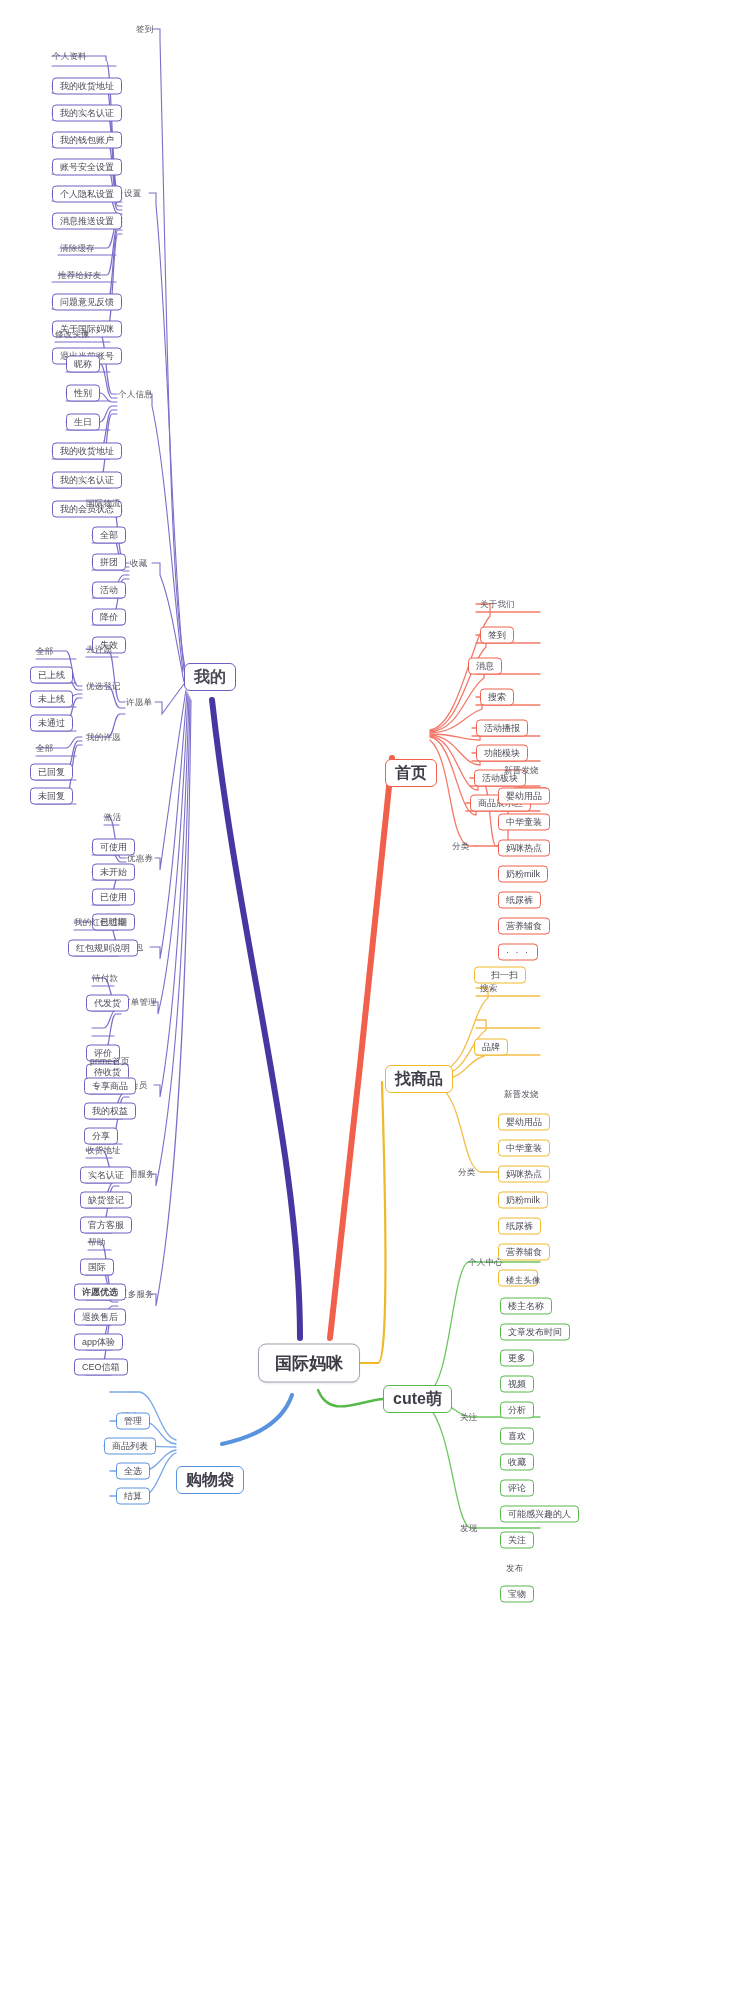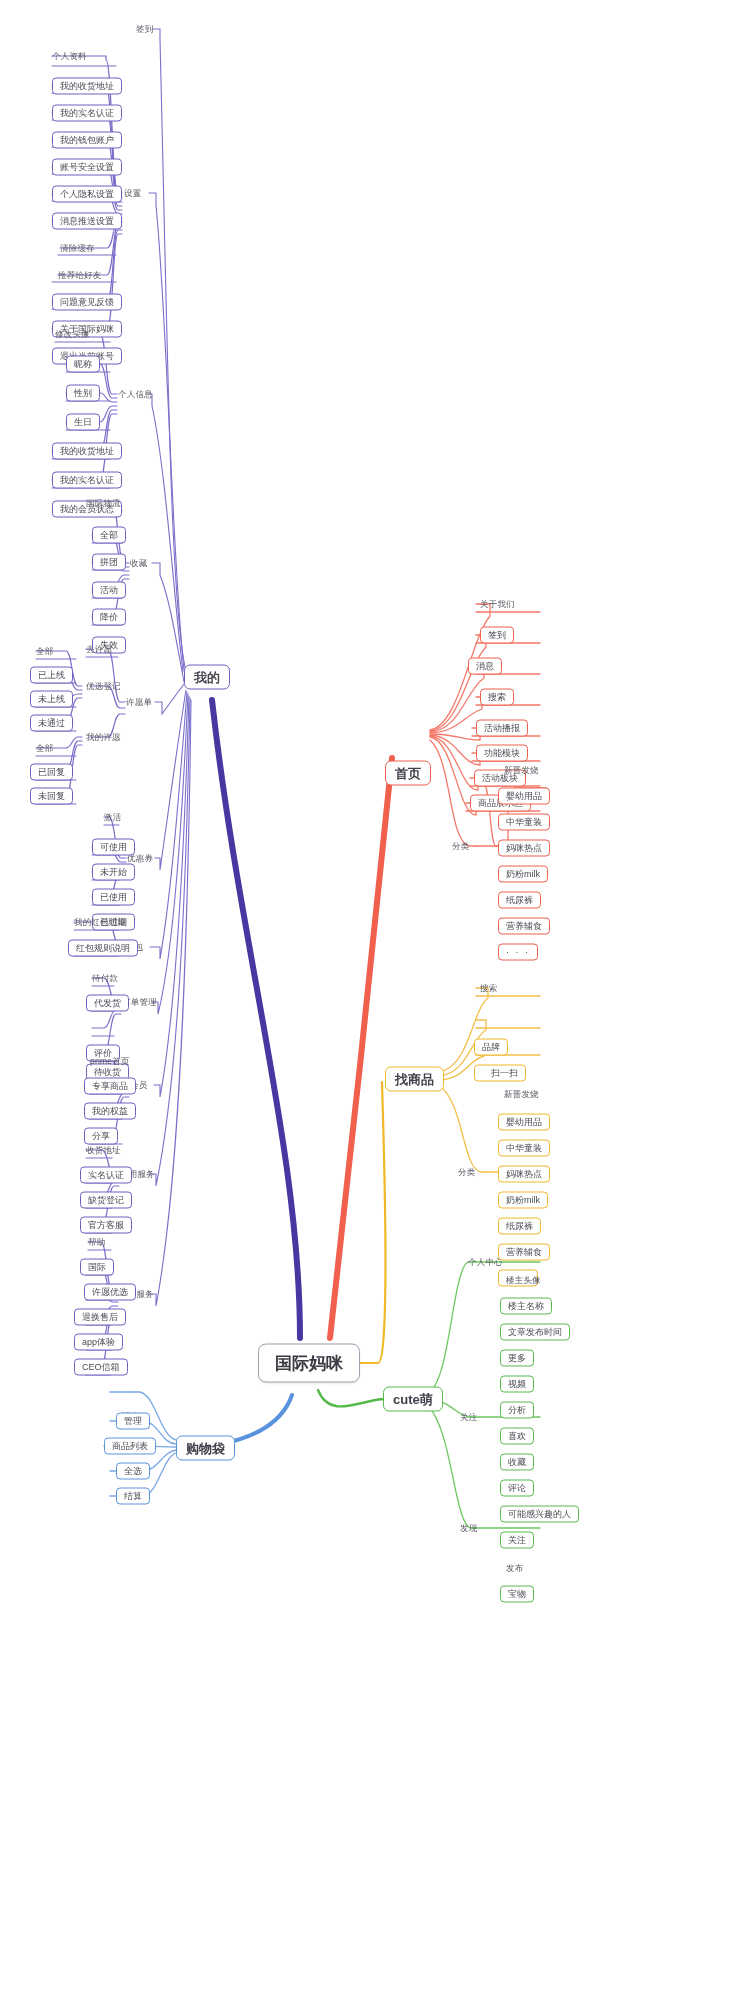--- a/index.html
+++ b/index.html
@@ -28,21 +28,21 @@
   .n-box{
     font-size:9px;
     border:1px solid #8e86d4;
     border-radius:4px;
     padding:3px 7px;
     background:#fff;
     color:#4a4a55;
   }
   
   .n-branch{
-    font-size:13px;
+    font-size:16px;
     font-weight:bold;
     border:1.4px solid #8e86d4;
     border-radius:6px;
     padding:5px 9px;
     background:#fff;
     color:#3f3f4a;
   }
   .n-root{
     font-size:17px;
     font-weight:bold;
@@ -294,21 +294,21 @@
       </g>
     </g>
   </svg>
 
   <div class="node n-root" style="left:258px;top:1363px;">国际妈咪</div>
 
   <div class="node n-branch c-purple" style="left:184px;top:677px;">我的</div>
   <div class="node n-branch c-red" style="left:385px;top:734px;margin-top:39px;">首页</div>
   <div class="node n-branch c-yellow" style="left:385px;top:1079px;">找商品</div>
   <div class="node n-branch c-green" style="left:383px;top:1399px;">cute萌</div>
-  <div class="node n-branch c-blue" style="left:176px;top:1448px;">购物袋</div>
+  <div class="node n-branch c-blue" style="left:176px;top:1480px;">购物袋</div>
 
   <div class="node n-leaf" style="left:136px;top:29px;">签到</div>
   <div class="node n-leaf" style="left:124px;top:193px;">设置</div>
   <div class="node n-leaf" style="left:118px;top:394px;">个人信息</div>
   <div class="node n-leaf" style="left:130px;top:563px;">收藏</div>
   <div class="node n-leaf" style="left:126px;top:702px;">许愿单</div>
   <div class="node n-leaf" style="left:127px;top:858px;">优惠券</div>
   <div class="node n-leaf" style="left:126px;top:947px;">红包</div>
   <div class="node n-leaf" style="left:122px;top:1002px;">订单管理</div>
   <div class="node n-leaf" style="left:130px;top:1085px;">会员</div>
@@ -375,21 +375,21 @@
   <div class="node n-box c-purple" style="left:84px;top:1111px;">我的权益</div>
   <div class="node n-box c-purple" style="left:84px;top:1136px;">分享</div>
 
   <div class="node n-leaf" style="left:86px;top:1150px;">收货地址</div>
   <div class="node n-box c-purple" style="left:80px;top:1175px;">实名认证</div>
   <div class="node n-box c-purple" style="left:80px;top:1200px;">缺货登记</div>
   <div class="node n-box c-purple" style="left:80px;top:1225px;">官方客服</div>
 
   <div class="node n-leaf" style="left:88px;top:1242px;">帮助</div>
   <div class="node n-box c-purple" style="left:80px;top:1267px;">国际</div>
-  <div class="node n-box c-purple" style="left:84px;top:1292px;">许愿优选</div>
+  <div class="node n-box c-purple" style="left:74px;top:1292px;font-weight:bold;">许愿优选</div>
   <div class="node n-box c-purple" style="left:74px;top:1317px;">退换售后</div>
   <div class="node n-box c-purple" style="left:74px;top:1342px;">app体验</div>
   <div class="node n-box c-purple" style="left:74px;top:1367px;">CEO信箱</div>
 
   <div class="node n-leaf" style="left:480px;top:604px;">关于我们</div>
   <div class="node n-box c-red" style="left:480px;top:635px;">签到</div>
   <div class="node n-box c-red" style="left:468px;top:666px;">消息</div>
   <div class="node n-box c-red" style="left:480px;top:697px;">搜索</div>
   <div class="node n-box c-red" style="left:476px;top:728px;">活动播报</div>
   <div class="node n-box c-red" style="left:476px;top:753px;">功能模块</div>
@@ -400,21 +400,21 @@
   <div class="node n-leaf" style="left:504px;top:770px;">新晋发烧</div>
   <div class="node n-box c-red" style="left:498px;top:796px;">婴幼用品</div>
   <div class="node n-box c-red" style="left:498px;top:822px;">中华童装</div>
   <div class="node n-box c-red" style="left:498px;top:848px;">妈咪热点</div>
   <div class="node n-box c-red" style="left:498px;top:874px;">奶粉milk</div>
   <div class="node n-box c-red" style="left:498px;top:900px;">纸尿裤</div>
   <div class="node n-box c-red" style="left:498px;top:926px;">营养辅食</div>
   <div class="node n-box c-red dots" style="left:498px;top:952px;">· · ·</div>
 
   <div class="node n-leaf" style="left:480px;top:988px;">搜索</div>
-  <div class="node n-box c-yellow" style="left:474px;top:1073px;padding-left:16px;">扫一扫</div>
+  <div class="node n-box c-yellow" style="left:474px;top:975px;padding-left:16px;">扫一扫</div>
   <div class="node n-box c-yellow" style="left:474px;top:1047px;">品牌</div>
 
   <div class="node n-leaf" style="left:458px;top:1172px;">分类</div>
   <div class="node n-leaf" style="left:504px;top:1094px;">新晋发烧</div>
   <div class="node n-box c-yellow" style="left:498px;top:1122px;">婴幼用品</div>
   <div class="node n-box c-yellow" style="left:498px;top:1148px;">中华童装</div>
   <div class="node n-box c-yellow" style="left:498px;top:1174px;">妈咪热点</div>
   <div class="node n-box c-yellow" style="left:498px;top:1200px;">奶粉milk</div>
   <div class="node n-box c-yellow" style="left:498px;top:1226px;">纸尿裤</div>
   <div class="node n-box c-yellow" style="left:498px;top:1252px;">营养辅食</div>

